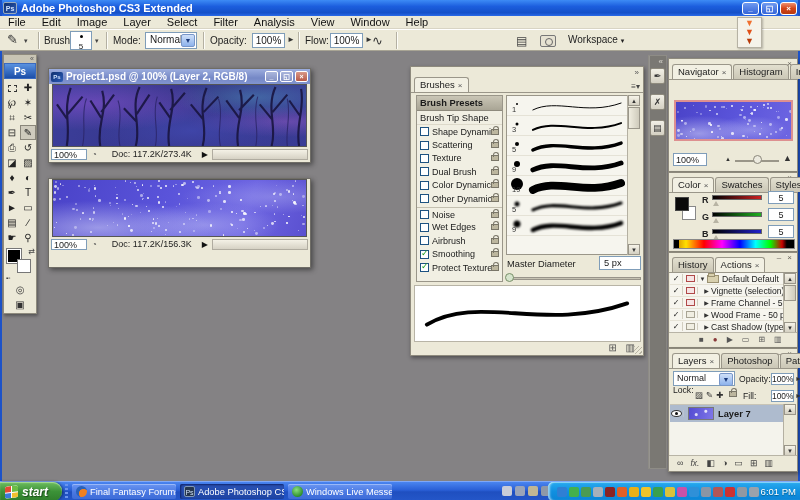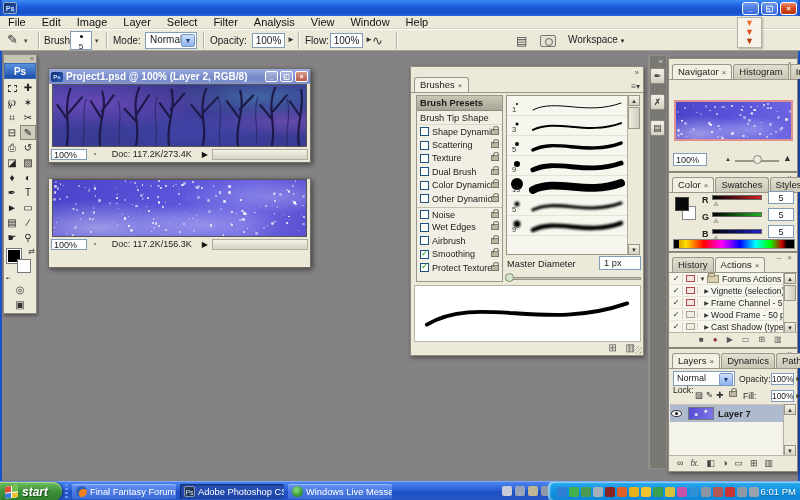--- a/index.html
+++ b/index.html
@@ -261,20 +261,21 @@
 
   .appedge{position:absolute;top:0;width:2px;height:481px;background:#1c52c8}
 </style>
 </head>
 <body>
 
 <div id="screen">
 
   <div class="titlebar">
     <span class="appicon">Ps</span>
+    <span>Adobe Photoshop CS3 Extended</span>
     <span class="wbtns">
       <span class="wbtn">_</span>
       <span class="wbtn">◱</span>
       <span class="wbtn close">×</span>
     </span>
   </div>
   <div class="appedge" style="left:0"></div>
   <div class="appedge" style="right:0"></div>
 
   <div class="menubar" id="menu-bar"><span class="menu-item">File</span><span class="menu-item">Edit</span><span class="menu-item">Image</span><span class="menu-item">Layer</span><span class="menu-item">Select</span><span class="menu-item">Filter</span><span class="menu-item">Analysis</span><span class="menu-item">View</span><span class="menu-item">Window</span><span class="menu-item">Help</span></div>
@@ -698,21 +699,21 @@
           </svg>
         </div>
       </div>
     <div class="vscroll" style="left:216px;top:28px;width:13px;height:160px">
       <span class="sc-btn" style="top:0">▲</span>
       <span class="sc-thumb" style="top:12px;height:22px"></span>
       <span class="sc-btn" style="bottom:0;top:auto">▼</span>
     </div>
 
     <span class="bp-master-label">Master Diameter</span>
-    <span class="bp-master-box">1 px</span>
+    <span class="bp-master-box">5 px</span>
     <div class="bp-slider"></div>
     <div class="bp-thumb"></div>
 
     <div class="bp-preview">
       <svg viewBox="0 0 227 57" preserveAspectRatio="none">
         <path d="M12,40 C64,8 130,48 214,18" fill="none" stroke="#000" stroke-width="4" stroke-linecap="round"></path>
       </svg>
     </div>
     <span class="bp-bottom-ico" style="right:26px">⊞</span>
     <span class="bp-bottom-ico" style="right:8px">▥</span>
@@ -839,21 +840,21 @@
     <div class="tabrow histabs" id="his-tabs"><span class="ptab">History</span><span class="ptab active">Actions<span class="tabx">×</span></span></div>
     <div class="tabline his-tabline"></div>
     <div id="actions-list">
         <div class="act-row">
           <span class="acheck">✓</span>
           <span class="dlgcell">
             <span class="dlg"></span>
           </span>
           <span class="tri">▼</span>
           <span class="folder-ico"></span>
-          <span class="alabel">Forums Actions</span>
+          <span class="alabel">Default Default</span>
         </div>
         <div class="act-row">
           <span class="acheck">✓</span>
           <span class="dlgcell">
             <span class="dlg"></span>
           </span>
           <span class="tri sub">▶</span>
           <span class="alabel">Vignette (selection)</span>
         </div>
         <div class="act-row">
@@ -891,21 +892,21 @@
       <span style="color:#8a3a3a">●</span>
       <span>▶</span>
       <span>▭</span>
       <span>⊞</span>
       <span>▥</span>
     </div>
   </div>
 
   <div class="panel" id="layers-panel">
     <span class="pmini">‒ ×</span>
-    <div class="tabrow laytabs" id="lay-tabs"><span class="ptab active">Layers<span class="tabx">×</span></span><span class="ptab">Dynamics</span><span class="ptab">Paths</span></div>
+    <div class="tabrow laytabs" id="lay-tabs"><span class="ptab active">Layers<span class="tabx">×</span></span><span class="ptab">Photoshop</span><span class="ptab">Paths</span></div>
     <div class="tabline lay-tabline"></div>
     <span class="lp-blend">
       <span>Normal</span>
       <span class="xarrow">▼</span>
     </span>
     <span class="lp-lab" style="left:70px;top:25px">Opacity:</span>
     <span class="lp-box" style="top:24px">100%</span>
     <span class="lp-spin" style="top:26px">►</span>
     <span class="lp-lab" style="left:4px;top:36px">Lock:</span>
     <span class="lockicons">▨✎✚</span>

